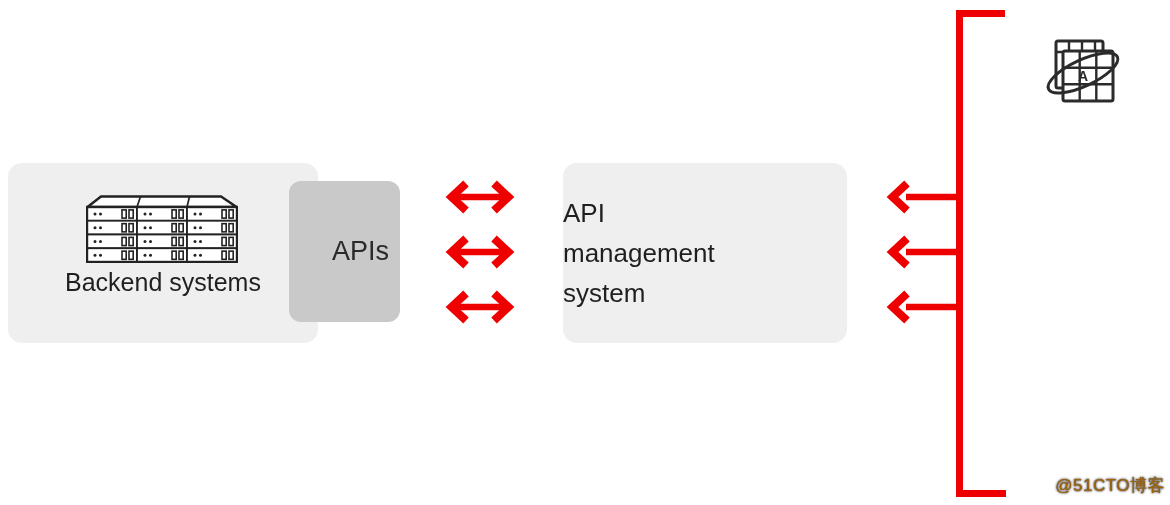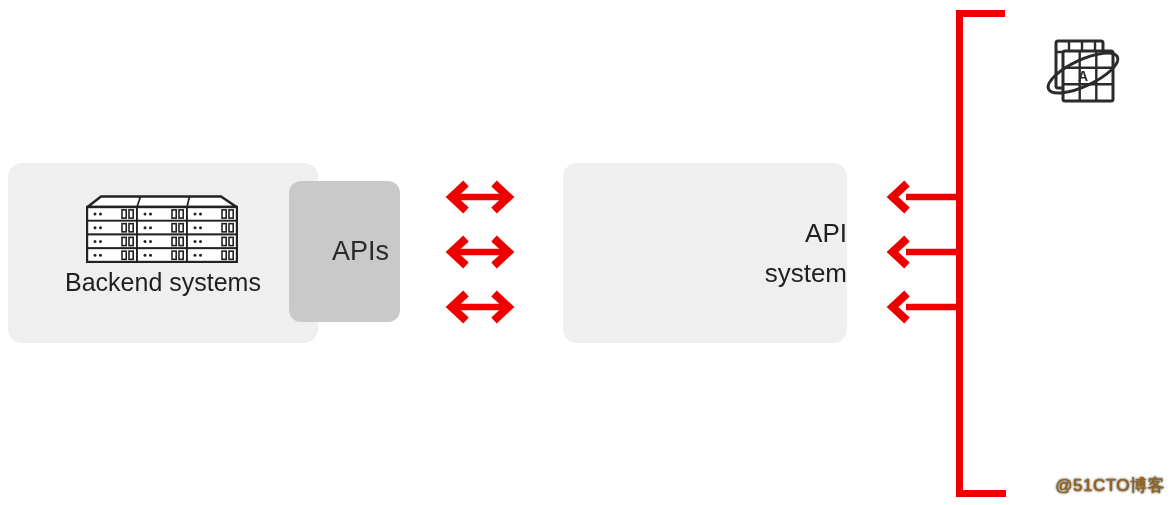--- a/index.html
+++ b/index.html
@@ -31,21 +31,21 @@
     display: flex;
     align-items: center;
     justify-content: center;
   }
   .box-mgmt {
     left: 563px; top: 163px;
     width: 284px; height: 180px;
     background: var(--box-light, #efefef);
     display: flex;
     flex-direction: column;
-    align-items: flex-end;
+    align-items: flex-start;
     justify-content: center;
   }
   .backend-label {
     position: absolute;
     left: 0; top: 104px;
     width: 100%;
     text-align: center;
     font-size: 25px;
     line-height: 30px;
     color: var(--ink, #1f1f1f);
@@ -137,20 +137,21 @@
     </svg>
     <div class="backend-label">Backend systems</div>
   </div>
 
   <div class="box box-apis">
     <div class="apis-label">APIs</div>
   </div>
 
   <div class="box box-mgmt">
     <div class="mgmt-line">API</div>
+    <div class="mgmt-line">management</div>
     <div class="mgmt-line">system</div>
   </div>
 
   <svg class="arrow-svg" style="left:445px; top:180px;" width="70" height="34" viewBox="0 0 70 34">
     <line x1="8" y1="17" x2="62" y2="17"></line>
     <polyline points="21,3.5 6.5,17 21,30.5"></polyline>
     <polyline points="49,3.5 63.5,17 49,30.5"></polyline>
   </svg>
   <svg class="arrow-svg" style="left:445px; top:235px;" width="70" height="34" viewBox="0 0 70 34">
     <line x1="8" y1="17" x2="62" y2="17"></line>

